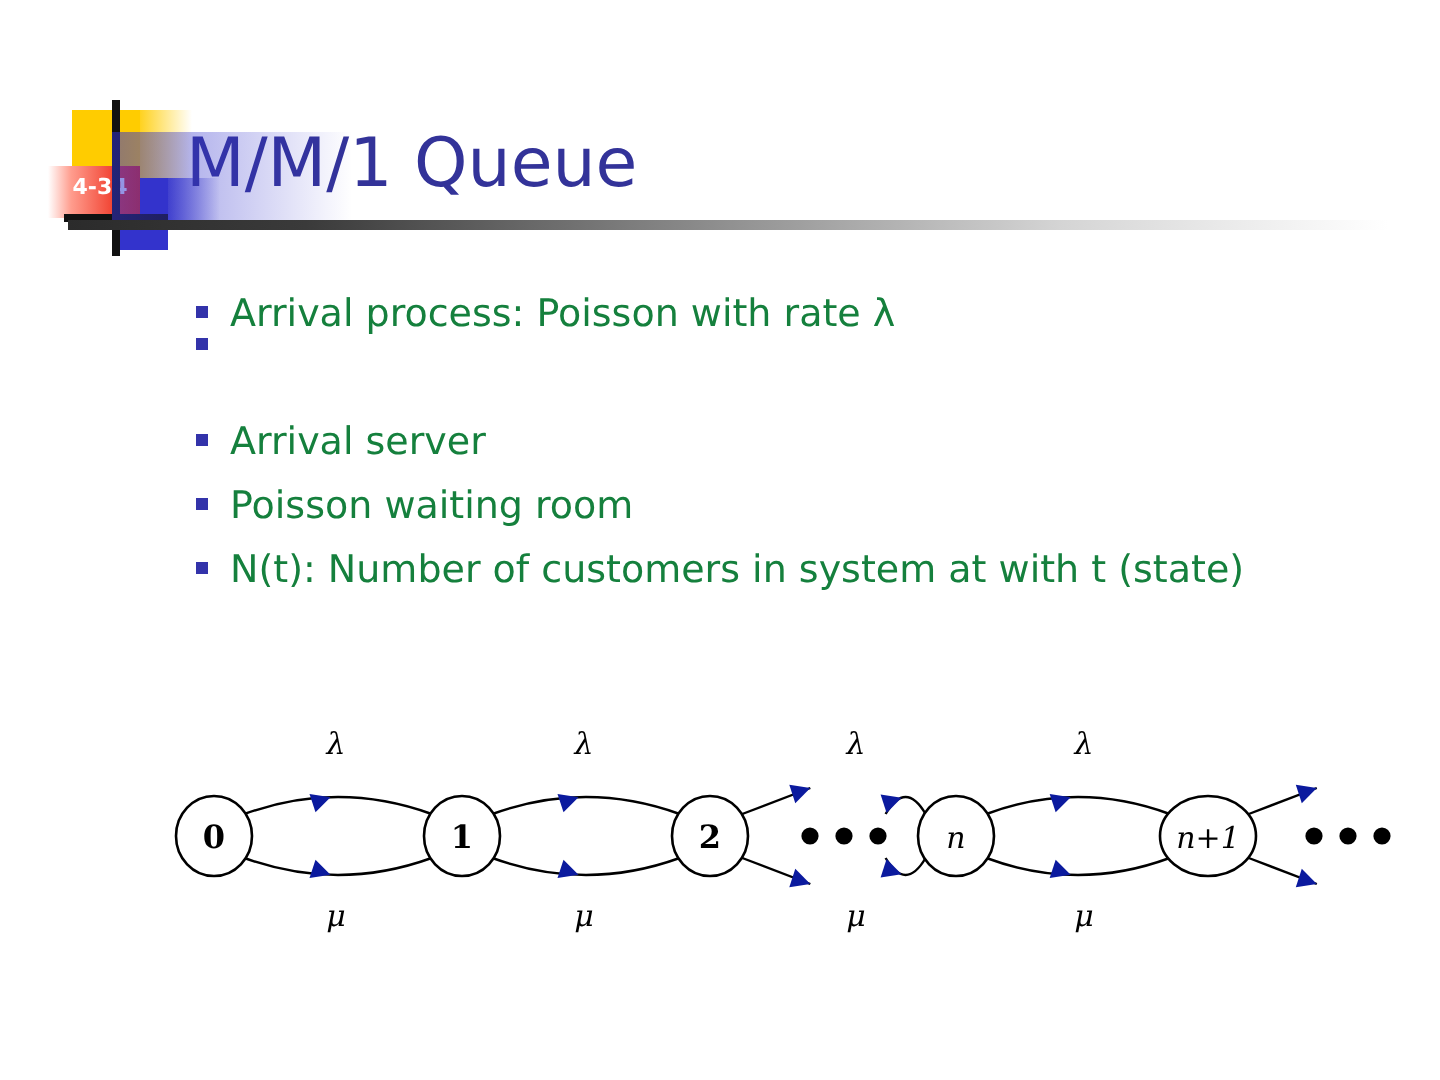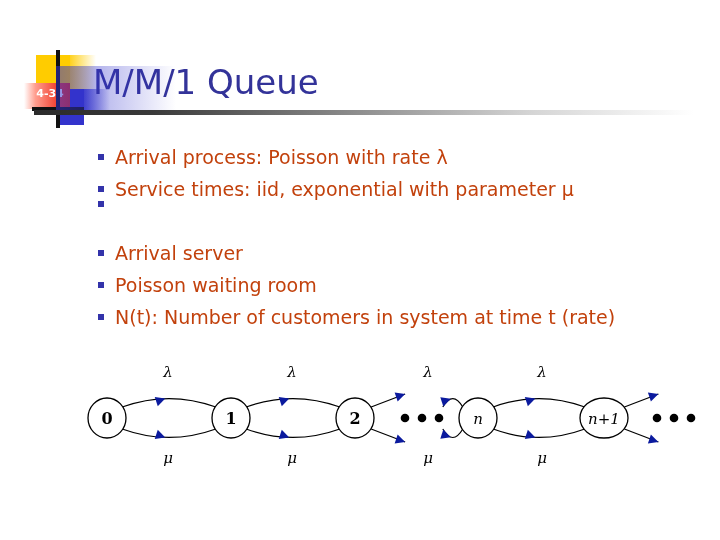--- a/index.html
+++ b/index.html
@@ -141,21 +141,21 @@
     flex: 0 0 auto;
     width: 6px;
     height: 6px;
     background: #3333aa;
     margin-right: 11px;
     position: relative;
     top: -4px;
   }
   .bullet-text {
     font-size: 19px;
-    color: #c2410c;
+    color: #15803d;
     line-height: 32px;
     white-space: nowrap;
   }
 
   
   #markov-chain {
     position: absolute;
     left: 80px;
     top: 355px;
     width: 620px;
@@ -217,42 +217,38 @@
 <div id="title-rule-blue"></div>
 <div id="title-rule"></div>
 
 <div id="bullet-list">
 
   <div class="bullet-row">
     <span class="bullet-marker"></span>
     <span class="bullet-text">Arrival process: Poisson with rate λ</span>
   </div>
 
-  <div class="bullet-row">
-    <span class="bullet-marker"></span>
-    <span class="bullet-text">Service times: iid, exponential with parameter μ</span>
-  </div>
 
   <div class="bullet-row">
     <span class="bullet-marker"></span>
   </div>
 
   <div class="bullet-row">
     <span class="bullet-marker"></span>
     <span class="bullet-text">Arrival server</span>
   </div>
 
   <div class="bullet-row">
     <span class="bullet-marker"></span>
     <span class="bullet-text">Poisson waiting room</span>
   </div>
 
   <div class="bullet-row">
     <span class="bullet-marker"></span>
-    <span class="bullet-text">N(t): Number of customers in system at time t (rate)</span>
+    <span class="bullet-text">N(t): Number of customers in system at with t (state)</span>
   </div>
 
 </div>
 
 <div id="markov-chain">
   <svg width="620" height="125" viewBox="0 0 620 125" xmlns="http://www.w3.org/2000/svg">
     <g id="edges-layer">
         <path d="M 42.2 52 Q 89 35.05 135.8 52" class="edge-path"></path>
         <polygon points="85.25600000000001,43.579240000000006 74.75600000000001,41.979240000000004 77.75600000000001,51.17924000000001" class="edge-arrow"></polygon>
         <path d="M 42.2 74 Q 89 90.95 135.8 74" class="edge-path"></path>

